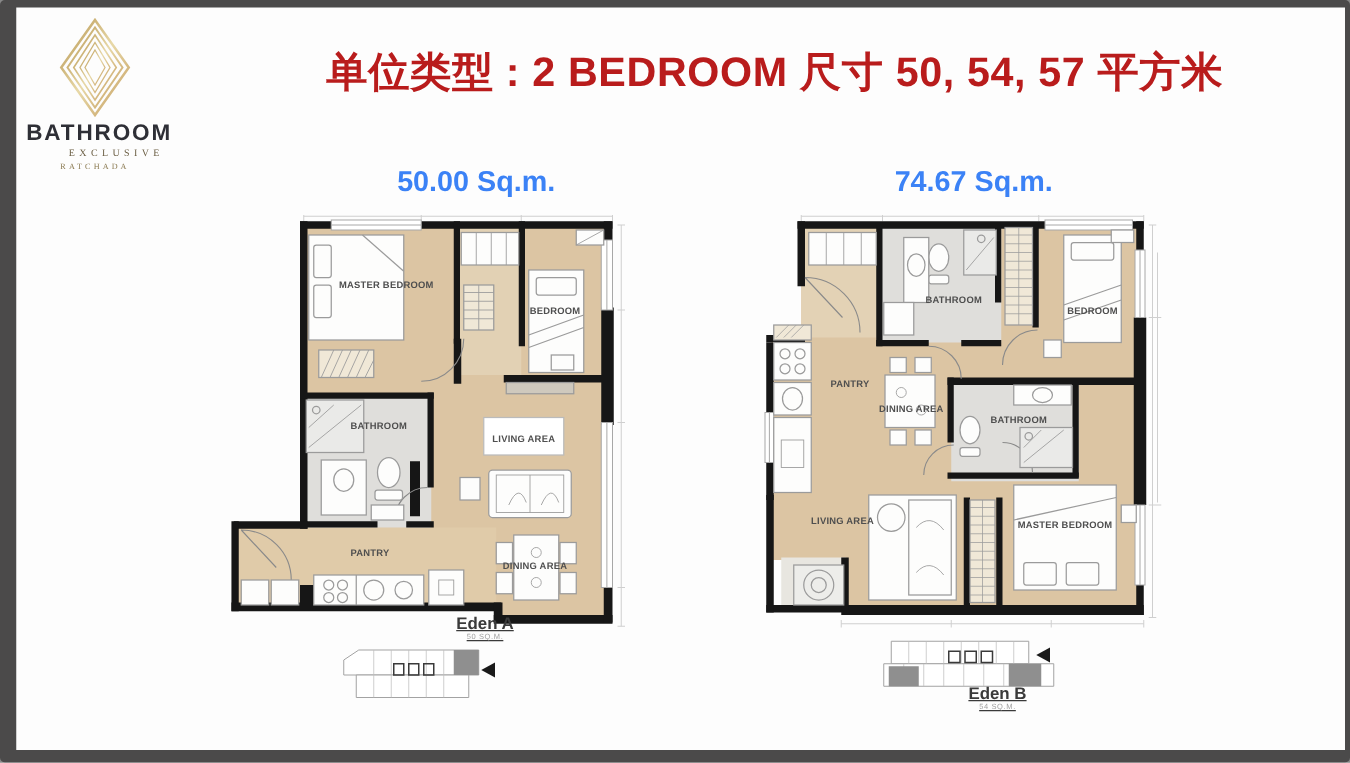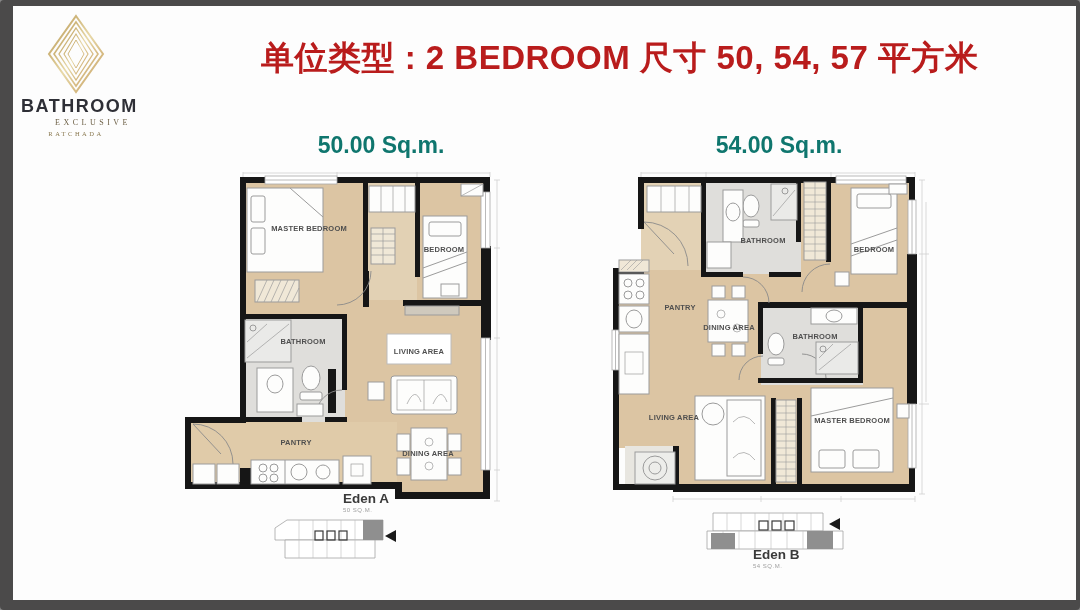--- a/index.html
+++ b/index.html
@@ -12,29 +12,29 @@
   .brand-name{position:absolute;left:8px;top:90px;width:110px;text-align:center;
     font-size:18px;font-weight:600;letter-spacing:1.5px;color:#2e2f36;}
   .brand-sub{position:absolute;left:8px;top:112px;width:110px;text-align:right;
     font-family:"Liberation Serif",serif;font-size:8px;letter-spacing:3.5px;color:#6d6046;}
   .brand-loc{position:absolute;left:8px;top:124px;width:110px;text-align:center;
     font-family:"Liberation Serif",serif;font-size:6.5px;letter-spacing:2.5px;color:#8a7950;}
   
   .page-title{position:absolute;left:248px;top:30px;width:620px;text-align:center;
     font-size:33px;font-weight:bold;color:#b91c1c;letter-spacing:.5px;white-space:nowrap;}
   .sqm{position:absolute;top:126px;width:160px;text-align:center;
-    font-size:23px;font-weight:bold;color:#0f766e;}
+    font-size:23px;font-weight:bold;color:#3b82f6;}
   
   .plan{position:absolute;width:315px;height:352px;}
   .plan svg{position:absolute;left:0;top:0;}
   .room-label{position:absolute;transform:translate(-50%,-50%);
     font-size:7.5px;font-weight:700;color:#4f4f4f;letter-spacing:.2px;white-space:nowrap;}
   
-  .unit-name{position:absolute;width:90px;
-    font-size:13.5px;font-weight:600;color:#3a3a3a;}
+  .unit-name{position:absolute;width:90px;text-align:center;
+    font-size:13.5px;font-weight:600;color:#3a3a3a;text-decoration:underline;}
   .unit-area{display:block;font-size:6px;font-weight:400;color:#9f9f9f;
     letter-spacing:.5px;margin-top:1px;}
 </style>
 </head>
 <body>
 
 <div id="canvas">
 
   <div class="abs" style="left:0;top:0;width:130px;height:140px;">
     <svg class="abs" style="left:34px;top:8px;" width="58" height="80" viewBox="0 0 58 80">
@@ -54,21 +54,21 @@
       </g>
     </svg>
     <div class="brand-name">BATHROOM</div>
     <div class="brand-sub">EXCLUSIVE</div>
     <div class="brand-loc">RATCHADA</div>
   </div>
 
   <div class="page-title">单位类型 : 2 BEDROOM 尺寸 50, 54, 57 平方米</div>
 
   <div class="sqm" style="left:288px;">50.00 Sq.m.</div>
-  <div class="sqm" style="left:686px;">54.00 Sq.m.</div>
+  <div class="sqm" style="left:686px;">74.67 Sq.m.</div>
 
   <div class="plan" style="left:172px;top:166px;">
     <svg width="315" height="352" viewBox="0 0 315 352">
 
       <g stroke="#cfcfcf" stroke-width="0.8">
         <path d="M58,1 H305 M58,0 V5 M152,0 V5 M232,0 V5 M305,0 V5"></path>
         <path d="M312,8 V329 M309,8 H315 M309,76 H315 M309,166 H315 M309,298 H315 M309,329 H315"></path>
       </g>
 
       <path d="M58,8 H301 V323 H213 V313 H2 V248 H58 Z" fill="#dcc5a3"></path>

